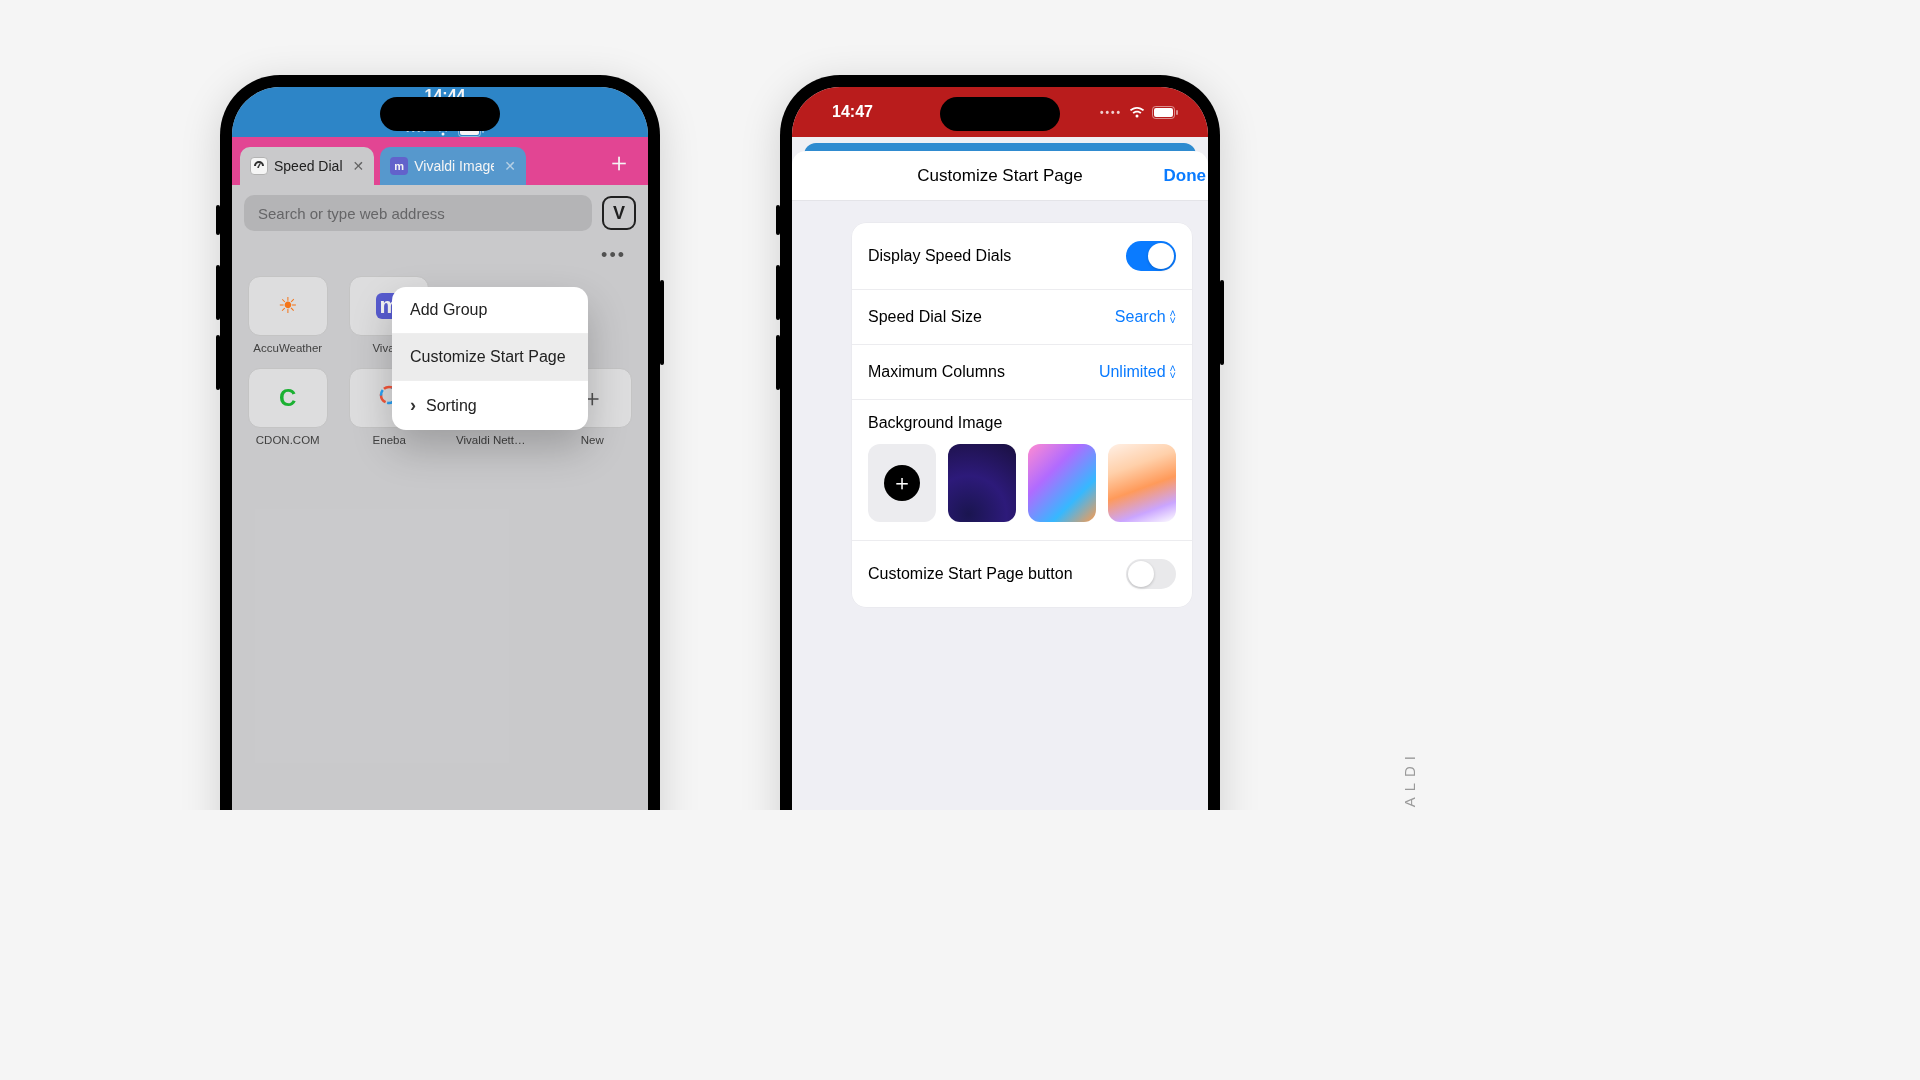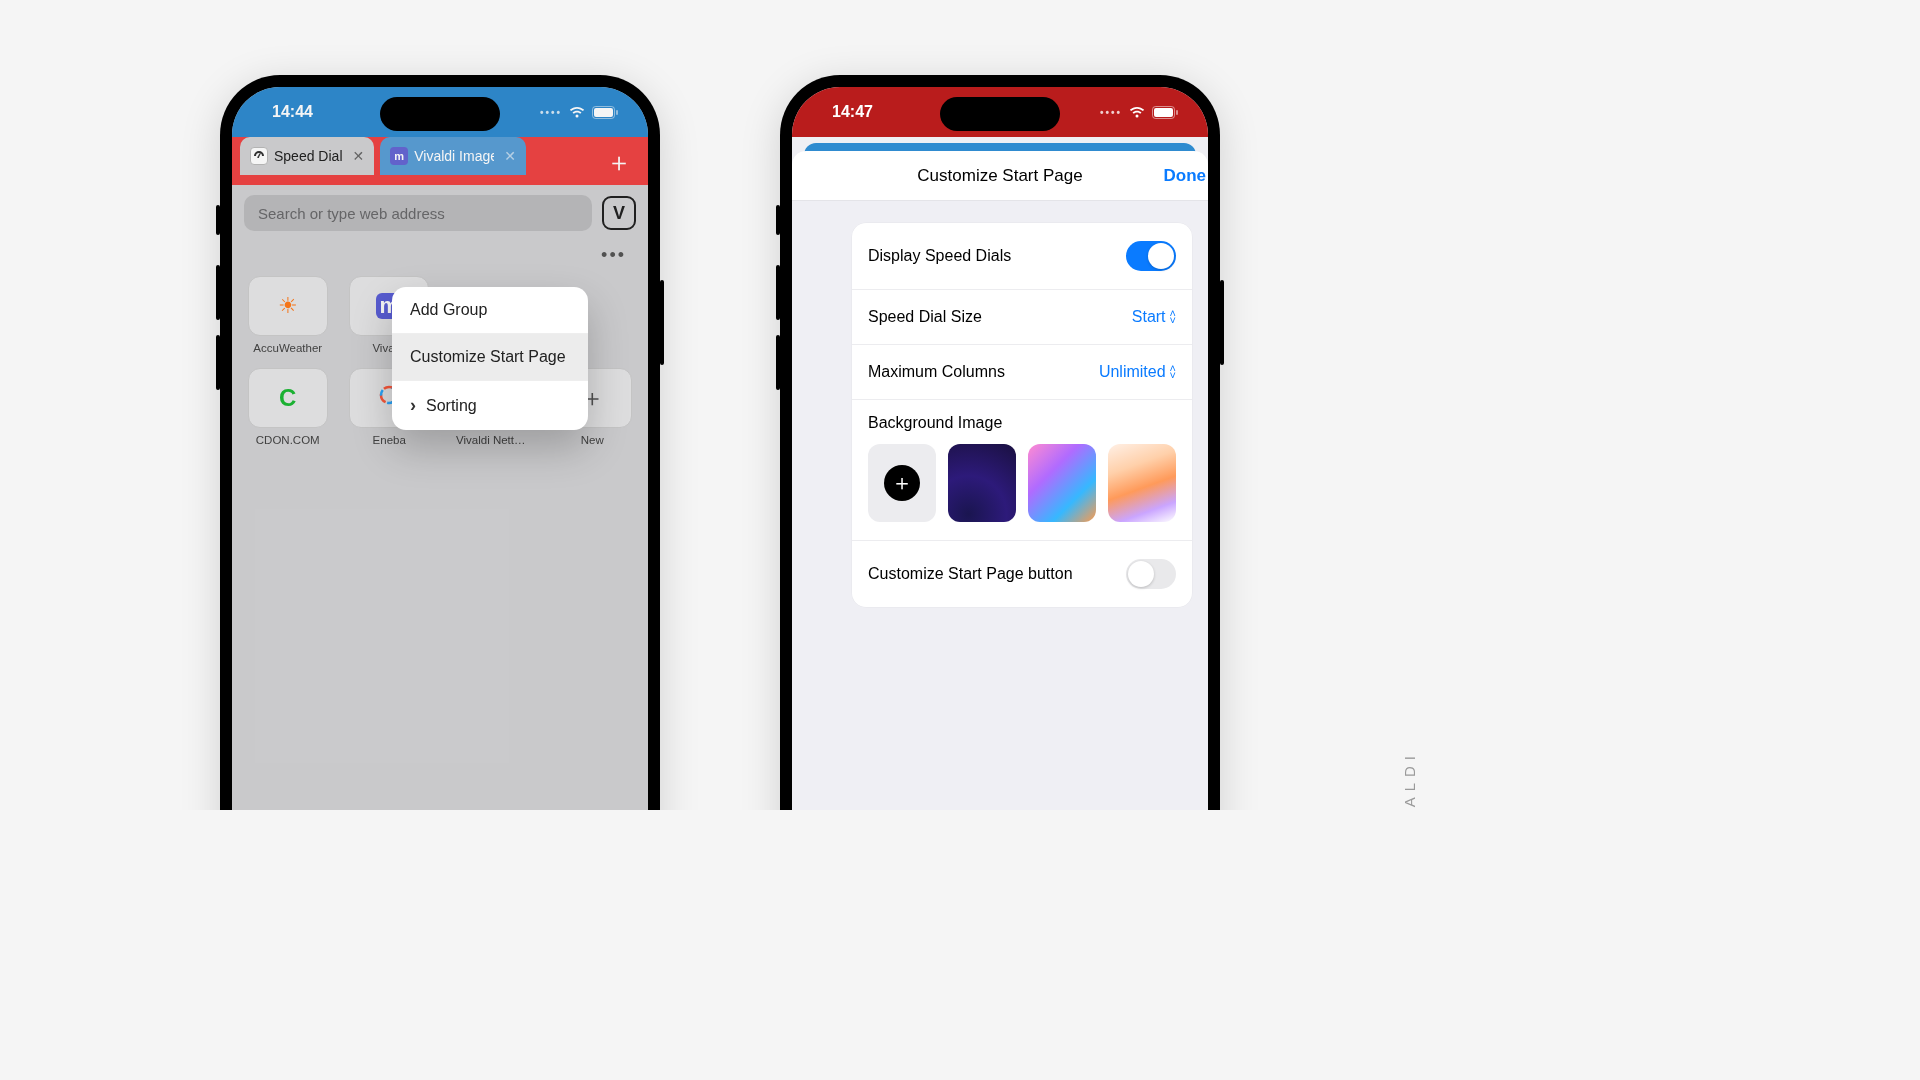--- a/index.html
+++ b/index.html
@@ -55,31 +55,31 @@
   .p1 .screen { background: #d2d2d4; }
   .status-bar {
     height: 50px;
     display:flex;
     align-items:center;
     justify-content:space-between;
     padding: 0 30px 0 40px;
     font-weight:600;
     font-size:16px;
   }
-  .p1 .status-bar { background:#2f8bd0; color:#fff; }
+  .p1 .status-bar { background:#2f8bd0; color:#fff;flex-direction:column; }
   .p2 .status-bar { background:#b91c1c; color:#fff; }
   .status-icons { display:flex; align-items:center; gap:6px; }
   .dots { font-size:10px; letter-spacing:2px; opacity:.8; }
   .wifi, .battery { display:inline-block; }
   .wifi svg, .battery svg { display:block; }
   .tabbar {
-    background:#ef4444;
+    background:#ec4899;
     height:48px;
     display:flex;
-    align-items:flex-start;
+    align-items:flex-end;
     padding:0 8px;
     gap:6px;
     position:relative;
   }
   .tab {
     height:38px;
     border-radius:10px 10px 0 0;
     display:flex;
     align-items:center;
     padding:0 10px;
@@ -403,21 +403,21 @@
           <div class="row">
             <span>Display Speed Dials</span>
             <div class="toggle on">
                 <div class="knob"></div>
               </div>
           </div>
 
           <div class="row">
             <span>Speed Dial Size</span>
             <span class="value">
-              <span>Start</span>
+              <span>Search</span>
               <span class="updown">
                   <span>˄</span>
                   <span>˅</span>
                 </span>
             </span>
           </div>
 
           <div class="row">
             <span>Maximum Columns</span>
             <span class="value">

